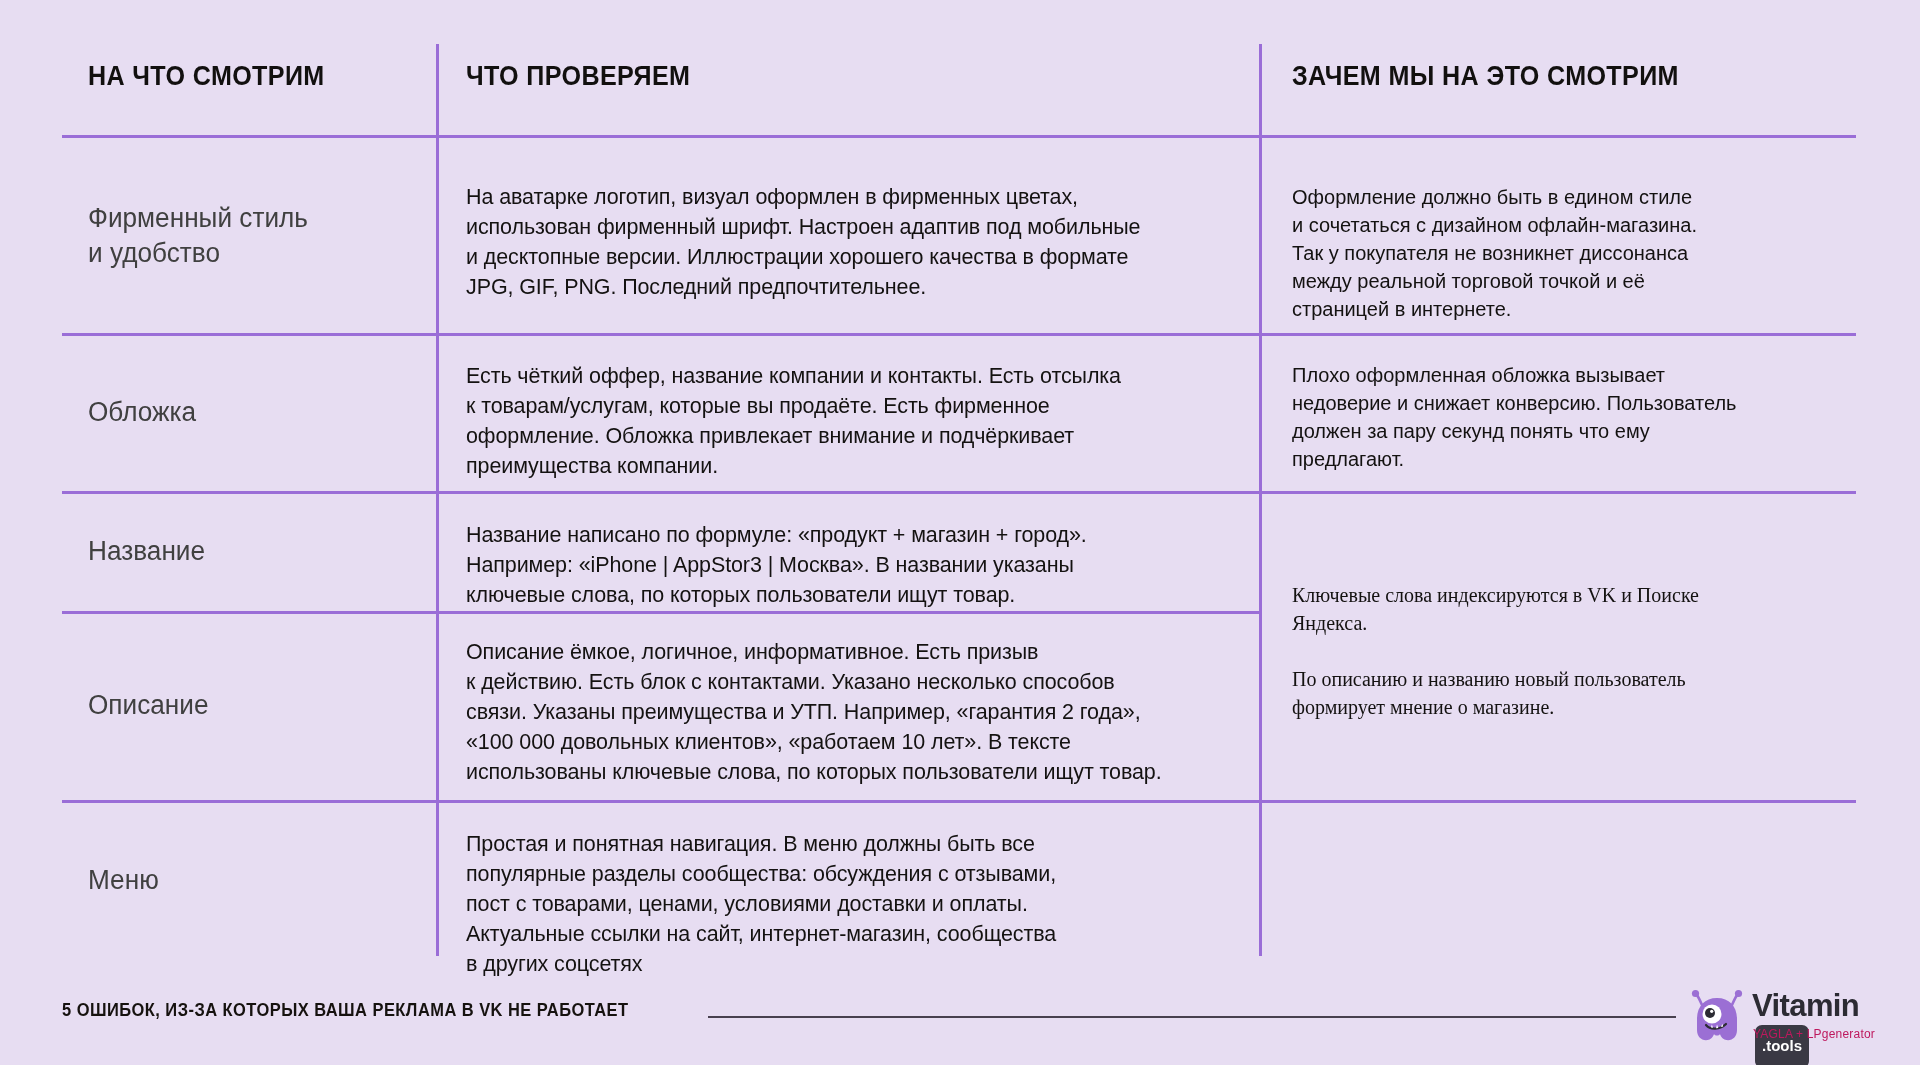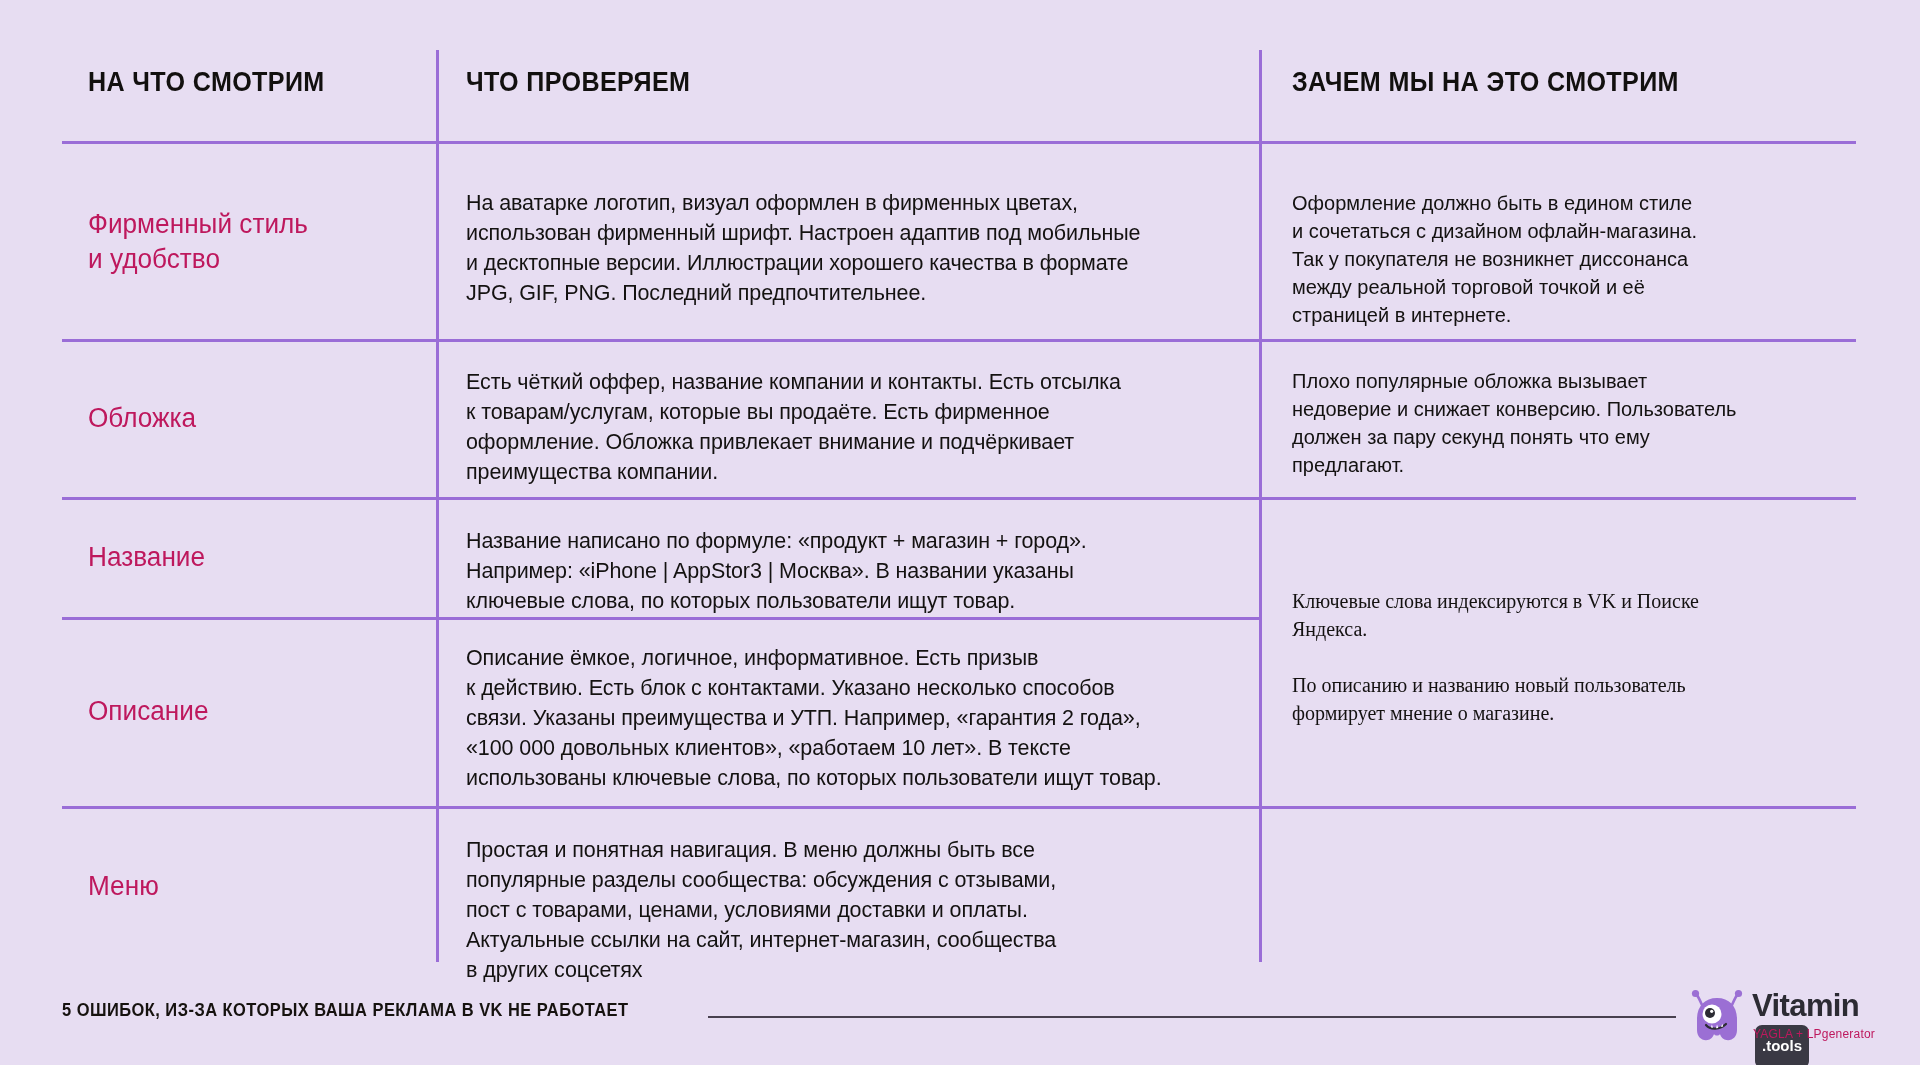--- a/index.html
+++ b/index.html
@@ -20,21 +20,21 @@
     position: absolute;
     inset: 0;
     width: 1920px;
     height: 1065px;
   }
 
   
   .table {
     position: absolute;
     left: 0;
-    top: 12px;
+    top: 6px;
     width: 1920px;
     height: 965px;
   }
 
   
   .vdiv {
     position: absolute;
     width: 3px;
     background: #9a6dd7;
   }
@@ -75,21 +75,21 @@
     position: absolute;
     box-sizing: border-box;
   }
 
   
   .c1-cell {
     left: 88px;
     width: 330px;
     font-size: 27px;
     line-height: 1.30;
-    color: #be185d;
+    color: #404040;
     display: flex;
     align-items: center;
   }
   .c1-cell .txt {
     display: block;
     white-space: pre-line;
     transform: scaleX(0.97);
     transform-origin: left center;
   }
 
@@ -218,21 +218,21 @@
 между реальной торговой точкой и её
 страницей в интернете.</div>
 
     <div class="cell c1-cell" style="top:332px; height:150px;">
       <span class="txt">Обложка</span>
     </div>
     <div class="cell c2-cell" style="top:355px;">Есть чёткий оффер, название компании и контакты. Есть отсылка
 к товарам/услугам, которые вы продаёте. Есть фирменное
 оформление. Обложка привлекает внимание и подчёркивает
 преимущества компании.</div>
-    <div class="cell c3-cell" style="top:355px;">Плохо популярные обложка вызывает
+    <div class="cell c3-cell" style="top:355px;">Плохо оформленная обложка вызывает
 недоверие и снижает конверсию. Пользователь
 должен за пару секунд понять что ему
 предлагают.</div>
 
     <div class="cell c1-cell" style="top:490px; height:112px;">
       <span class="txt">Название</span>
     </div>
     <div class="cell c2-cell" style="top:514px;">Название написано по формуле: «продукт + магазин + город».
 Например: «iPhone | AppStor3 | Москва». В названии указаны
 ключевые слова, по которых пользователи ищут товар.</div>

